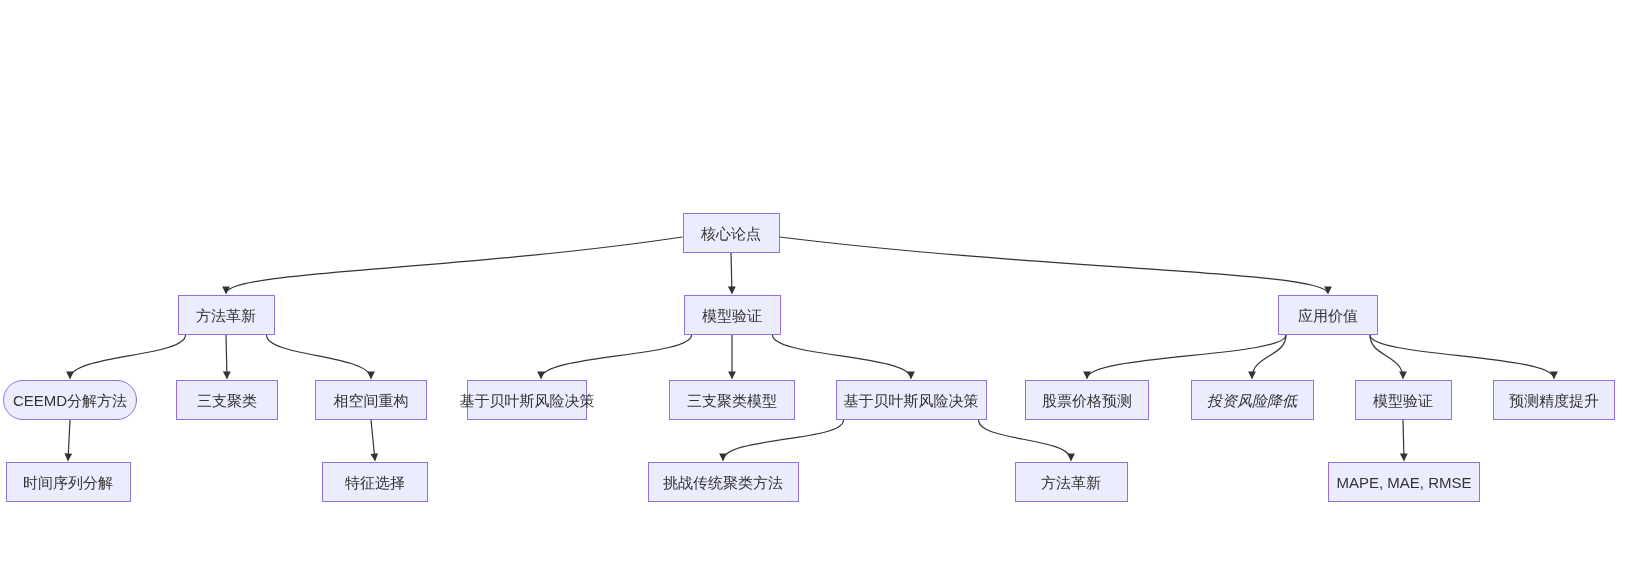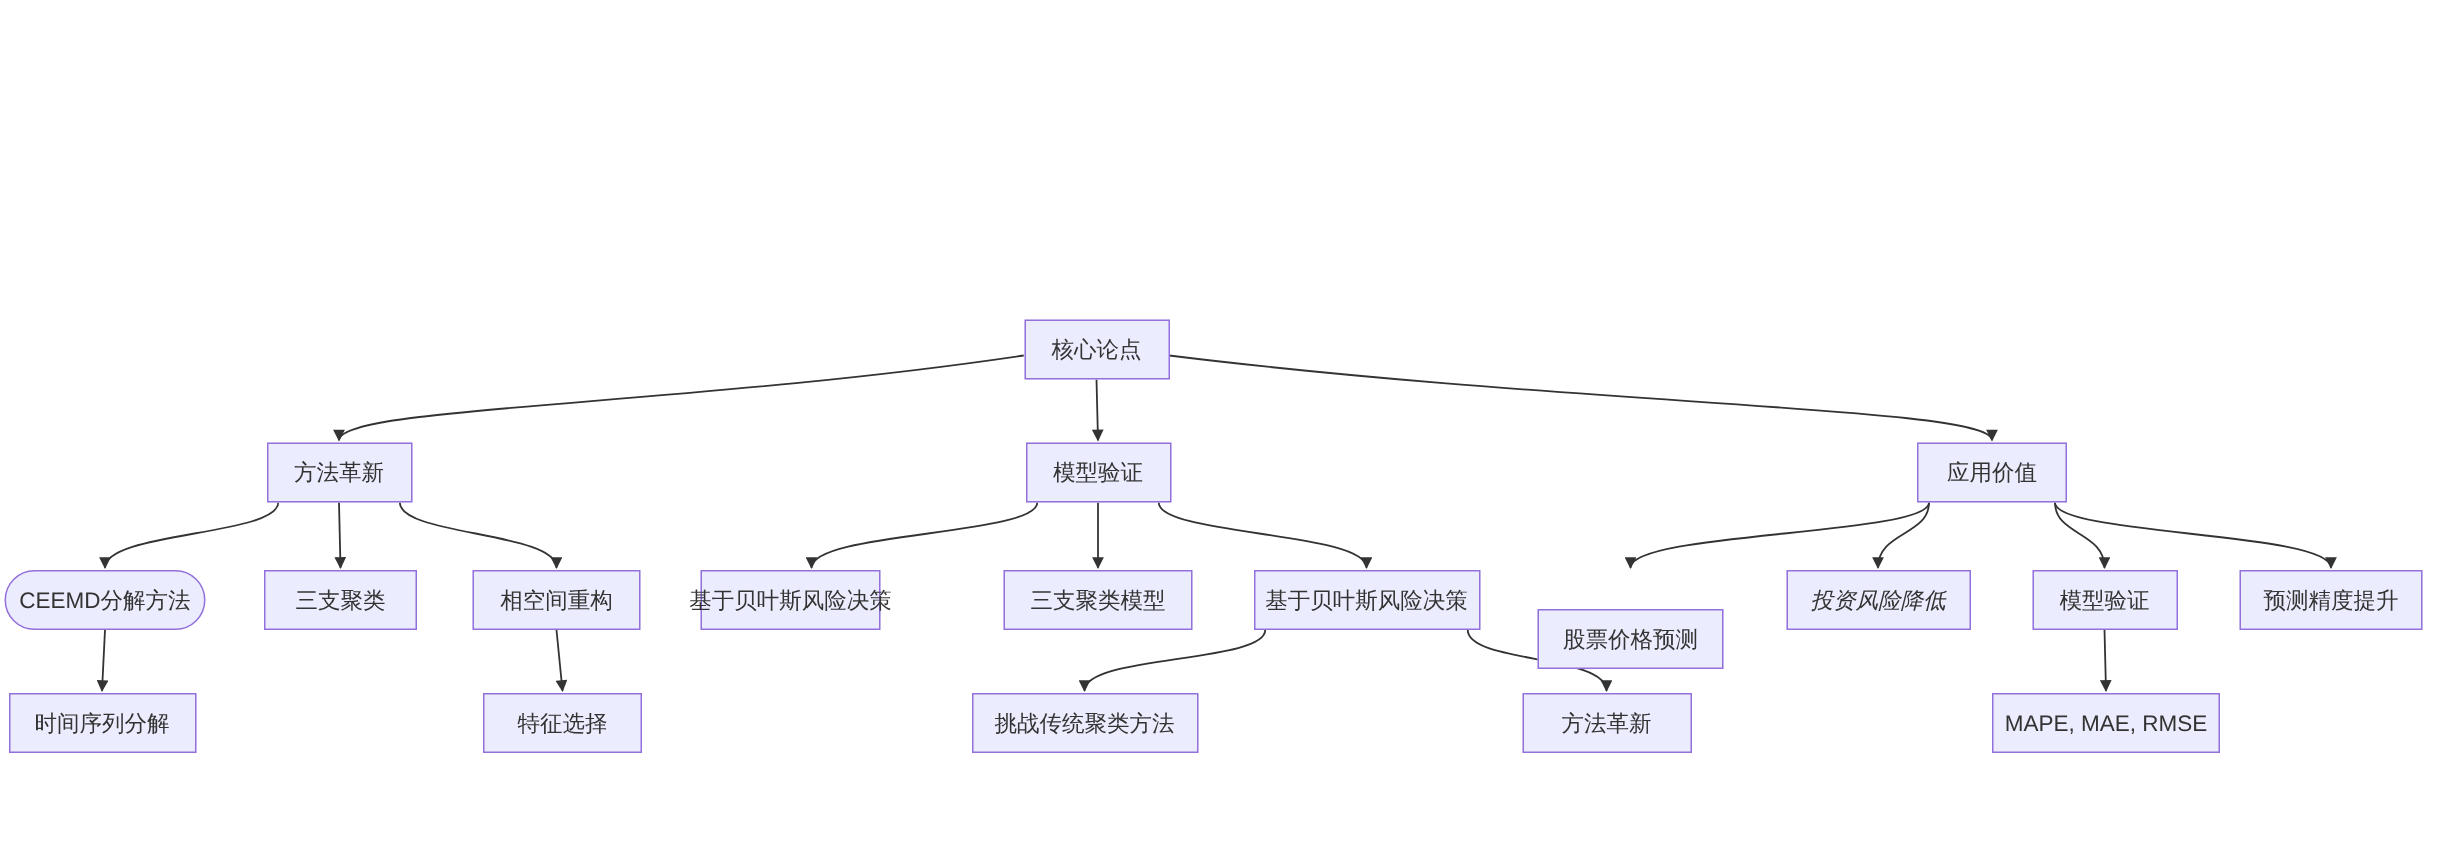--- a/index.html
+++ b/index.html
@@ -79,21 +79,21 @@
       <div class="node" style="left: 682.5px; top: 213px; width: 97px; height: 40px;">核心论点</div>
       <div class="node" style="left: 177.5px; top: 295px; width: 97px; height: 40px;">方法革新</div>
       <div class="node" style="left: 683.5px; top: 295px; width: 97px; height: 40px;">模型验证</div>
       <div class="node" style="left: 1278px; top: 295px; width: 100px; height: 40px;">应用价值</div>
       <div class="node" style="left: 3px; top: 380px; width: 134px; height: 40px; border-radius: 20px;">CEEMD分解方法</div>
       <div class="node" style="left: 176px; top: 380px; width: 102px; height: 40px;">三支聚类</div>
       <div class="node" style="left: 315px; top: 380px; width: 112px; height: 40px;">相空间重构</div>
       <div class="node" style="left: 467px; top: 380px; width: 120px; height: 40px;">基于贝叶斯风险决策</div>
       <div class="node" style="left: 669px; top: 380px; width: 126px; height: 40px;">三支聚类模型</div>
       <div class="node" style="left: 835.5px; top: 380px; width: 151px; height: 40px;">基于贝叶斯风险决策</div>
-      <div class="node" style="left: 1025px; top: 380px; width: 124px; height: 40px; margin-top: 26px;">股票价格预测</div>
+      <div class="node" style="left: 1025px; top: 380px; width: 124px; height: 40px;">股票价格预测</div>
       <div class="node" style="left: 1190.5px; top: 380px; width: 123px; height: 40px; font-style: italic;">投资风险降低</div>
       <div class="node" style="left: 1354.5px; top: 380px; width: 97px; height: 40px;">模型验证</div>
       <div class="node" style="left: 1493px; top: 380px; width: 122px; height: 40px;">预测精度提升</div>
       <div class="node" style="left: 5.5px; top: 462px; width: 125px; height: 40px;">时间序列分解</div>
       <div class="node" style="left: 322px; top: 462px; width: 106px; height: 40px;">特征选择</div>
       <div class="node" style="left: 647.5px; top: 462px; width: 151px; height: 40px;">挑战传统聚类方法</div>
       <div class="node" style="left: 1014.5px; top: 462px; width: 113px; height: 40px;">方法革新</div>
       <div class="node" style="left: 1328px; top: 462px; width: 152px; height: 40px;">MAPE, MAE, RMSE</div>
     </div>
 </div>

